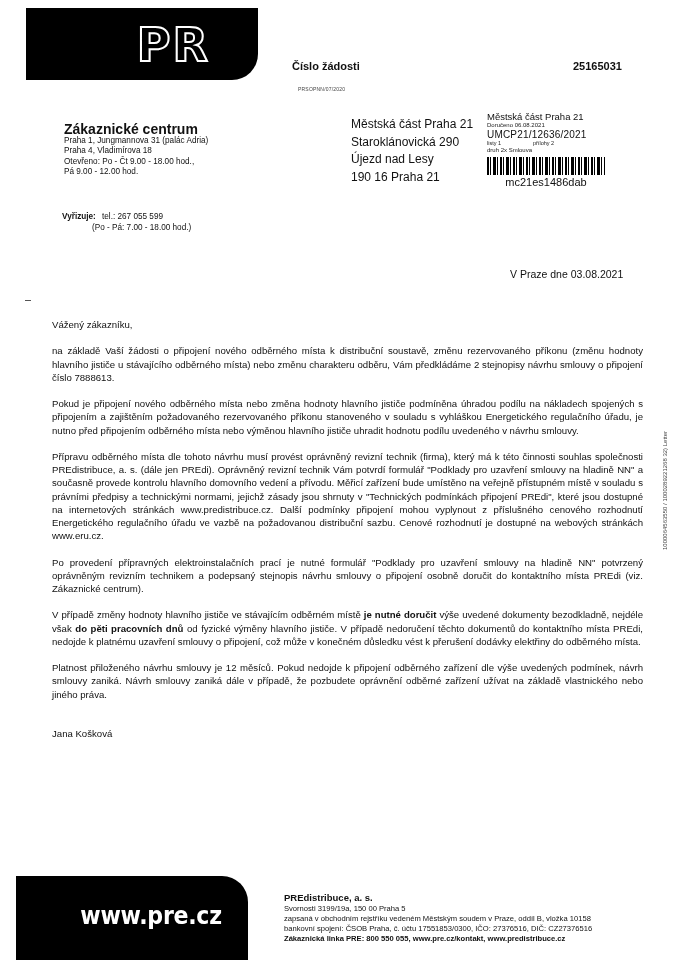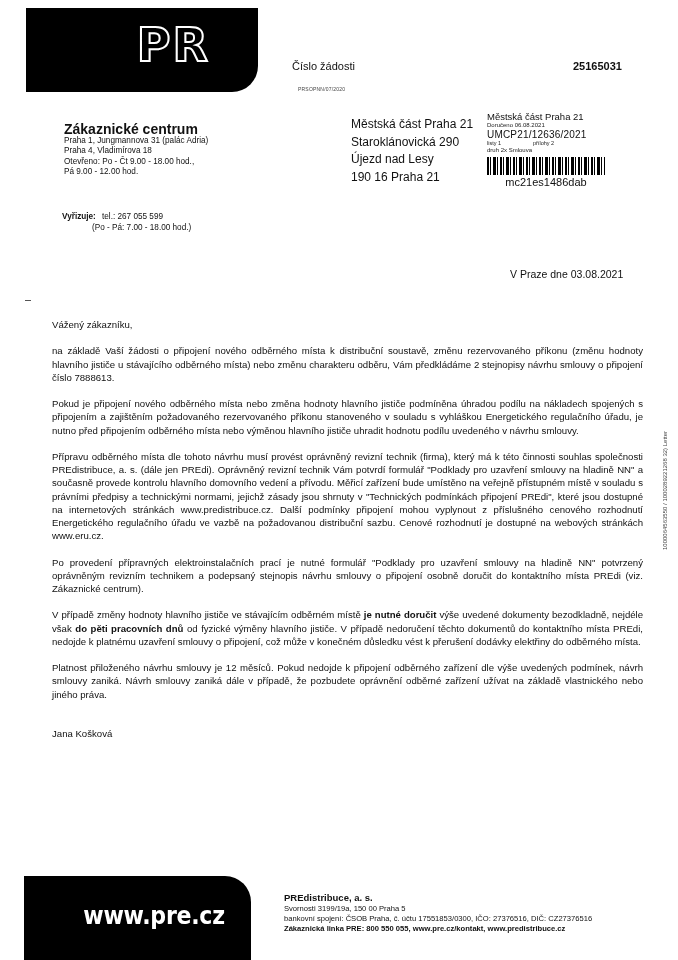--- a/index.html
+++ b/index.html
@@ -1,24 +1,24 @@
 <!DOCTYPE html>
 <html><head>
 <meta charset="utf-8">
 <style>
   html, body { margin:0; padding:0; background:#ffffff; }
   body { width:678px; height:960px; position:relative; overflow:hidden;
          font-family:"Liberation Sans", sans-serif; color:#111; }
   .abs { position:absolute; }
-  .logo-block { left:26px; top:8px; width:232px; height:84px; background:#000;
+  .logo-block { left:26px; top:8px; width:232px; height:72px; background:#000;
                 border-bottom-right-radius:26px; }
   .logo-text { position:absolute; right:48px; top:14px; font-size:46px; font-weight:bold;
                color:#000; -webkit-text-stroke:2px #fff; letter-spacing:2px; line-height:1;
                font-family:"DejaVu Sans", sans-serif; }
-  .req-label { left:292px; top:60px; font-size:11px; font-weight:normal; }
+  .req-label { left:292px; top:60px; font-size:11px; font-weight:bold; }
   .req-number { left:573px; top:60px; font-size:11px; font-weight:bold; }
   .form-code { left:298px; top:86px; font-size:5px; color:#444; letter-spacing:0.2px; }
   .cc { left:64px; top:123px; font-size:8.2px; line-height:10.4px; }
   .cc-title { font-size:14px; font-weight:bold; line-height:13px; }
   .handler { left:52px; top:212px; font-size:8.2px; line-height:10.5px; }
   .handler-label { font-weight:bold; display:inline-block; width:40px;margin-left:10px; }
   .handler-line2 { padding-left:40px; }
   .recipient { left:351px; top:116px; font-size:12px; line-height:17.5px; }
   .stamp { left:487px; top:111px; width:120px; }
   .stamp-office { font-size:9.5px; line-height:11px; }
@@ -31,22 +31,22 @@
   .date { left:510px; top:268px; font-size:10.5px; }
   .margin-mark { left:25px; top:300px; width:6px; height:1px; background:#555; }
   .side-text { left:662px; top:310px; width:12px; height:240px; }
   .side-text span { position:absolute; left:0; top:240px; transform-origin:0 0; transform:rotate(-90deg);
                     font-size:6px; color:#444; white-space:nowrap; }
   .body-text { left:52px; top:318px; width:591px; font-size:9.6px; line-height:13.2px; }
   .body-text p { margin:0 0 13.2px 0; text-align:justify; }
   .salutation { margin-bottom:13.2px; }
   .closing { margin-top:6px; }
   .sign { margin-top:26px; }
-  .footer-block { left:24px; top:876px; width:195px; height:84px; background:#000;
-                  border-top-right-radius:26px;padding-left:32px; }
+  .footer-block { left:16px; top:876px; width:232px; height:84px; background:#000;
+                  border-top-right-radius:26px; }
   .footer-web { position:absolute; right:26px; top:26px; color:#fff; font-size:24px; font-weight:bold;
                 font-family:"DejaVu Sans", sans-serif; transform:scaleX(0.92); transform-origin:right; letter-spacing:-0.3px;}
   .footer-info { left:284px; top:892px; font-size:7.6px; line-height:10px; color:#111; }
   .footer-company { font-weight:bold; font-size:9.5px; line-height:12px; }
   .footer-bold { font-weight:bold; }
   .bold { font-weight:bold; }
 </style>
 </head>
 <body>
 
@@ -109,15 +109,16 @@
   <div class="sign">Jana Košková</div>
 </div>
 
 <div class="abs footer-block">
   <div class="footer-web">www.pre.cz</div>
 </div>
 
 <div class="abs footer-info">
   <div class="footer-company">PREdistribuce, a. s.</div>
   <div>Svornosti 3199/19a, 150 00 Praha 5</div>
+  <div>zapsaná v obchodním rejstříku vedeném Městským soudem v Praze, oddíl B, vložka 10158</div>
   <div>bankovní spojení: ČSOB Praha, č. účtu 17551853/0300, IČO: 27376516, DIČ: CZ27376516</div>
   <div class="footer-bold">Zákaznická linka PRE: 800 550 055,  www.pre.cz/kontakt, www.predistribuce.cz</div>
 </div>
 
 </body></html>

